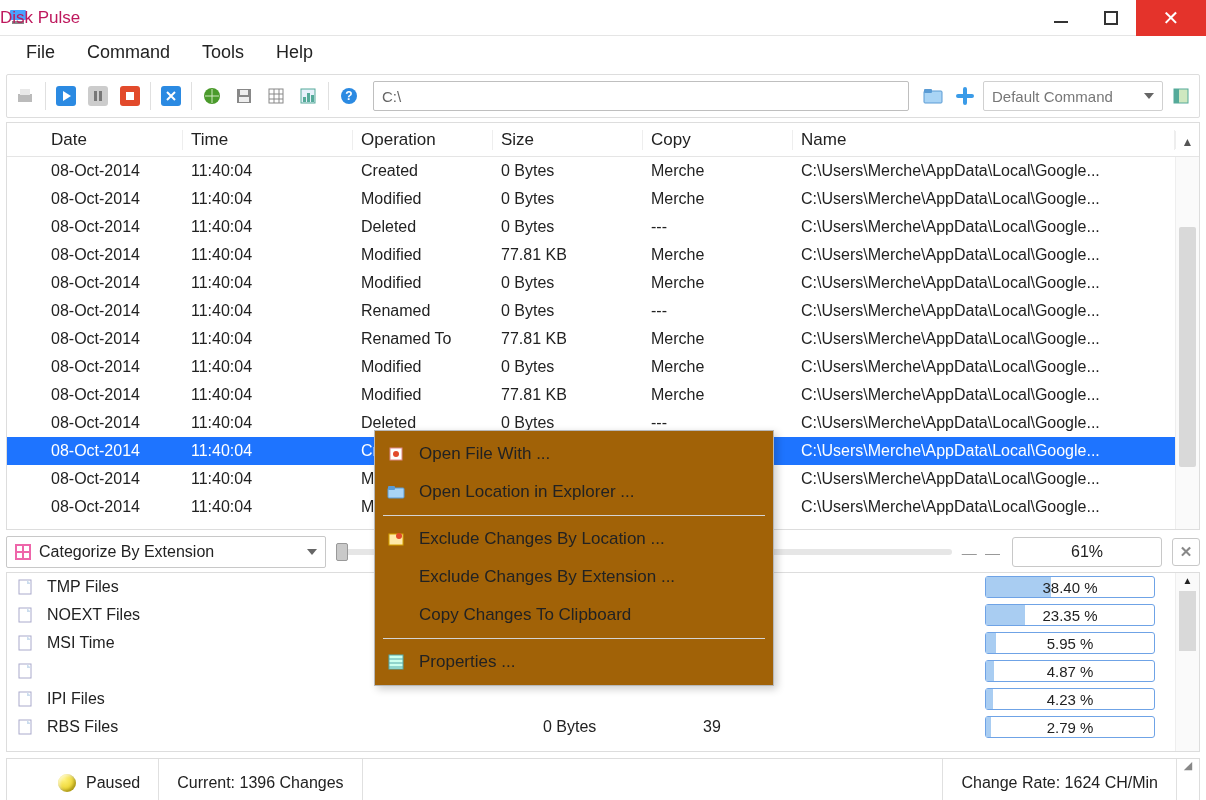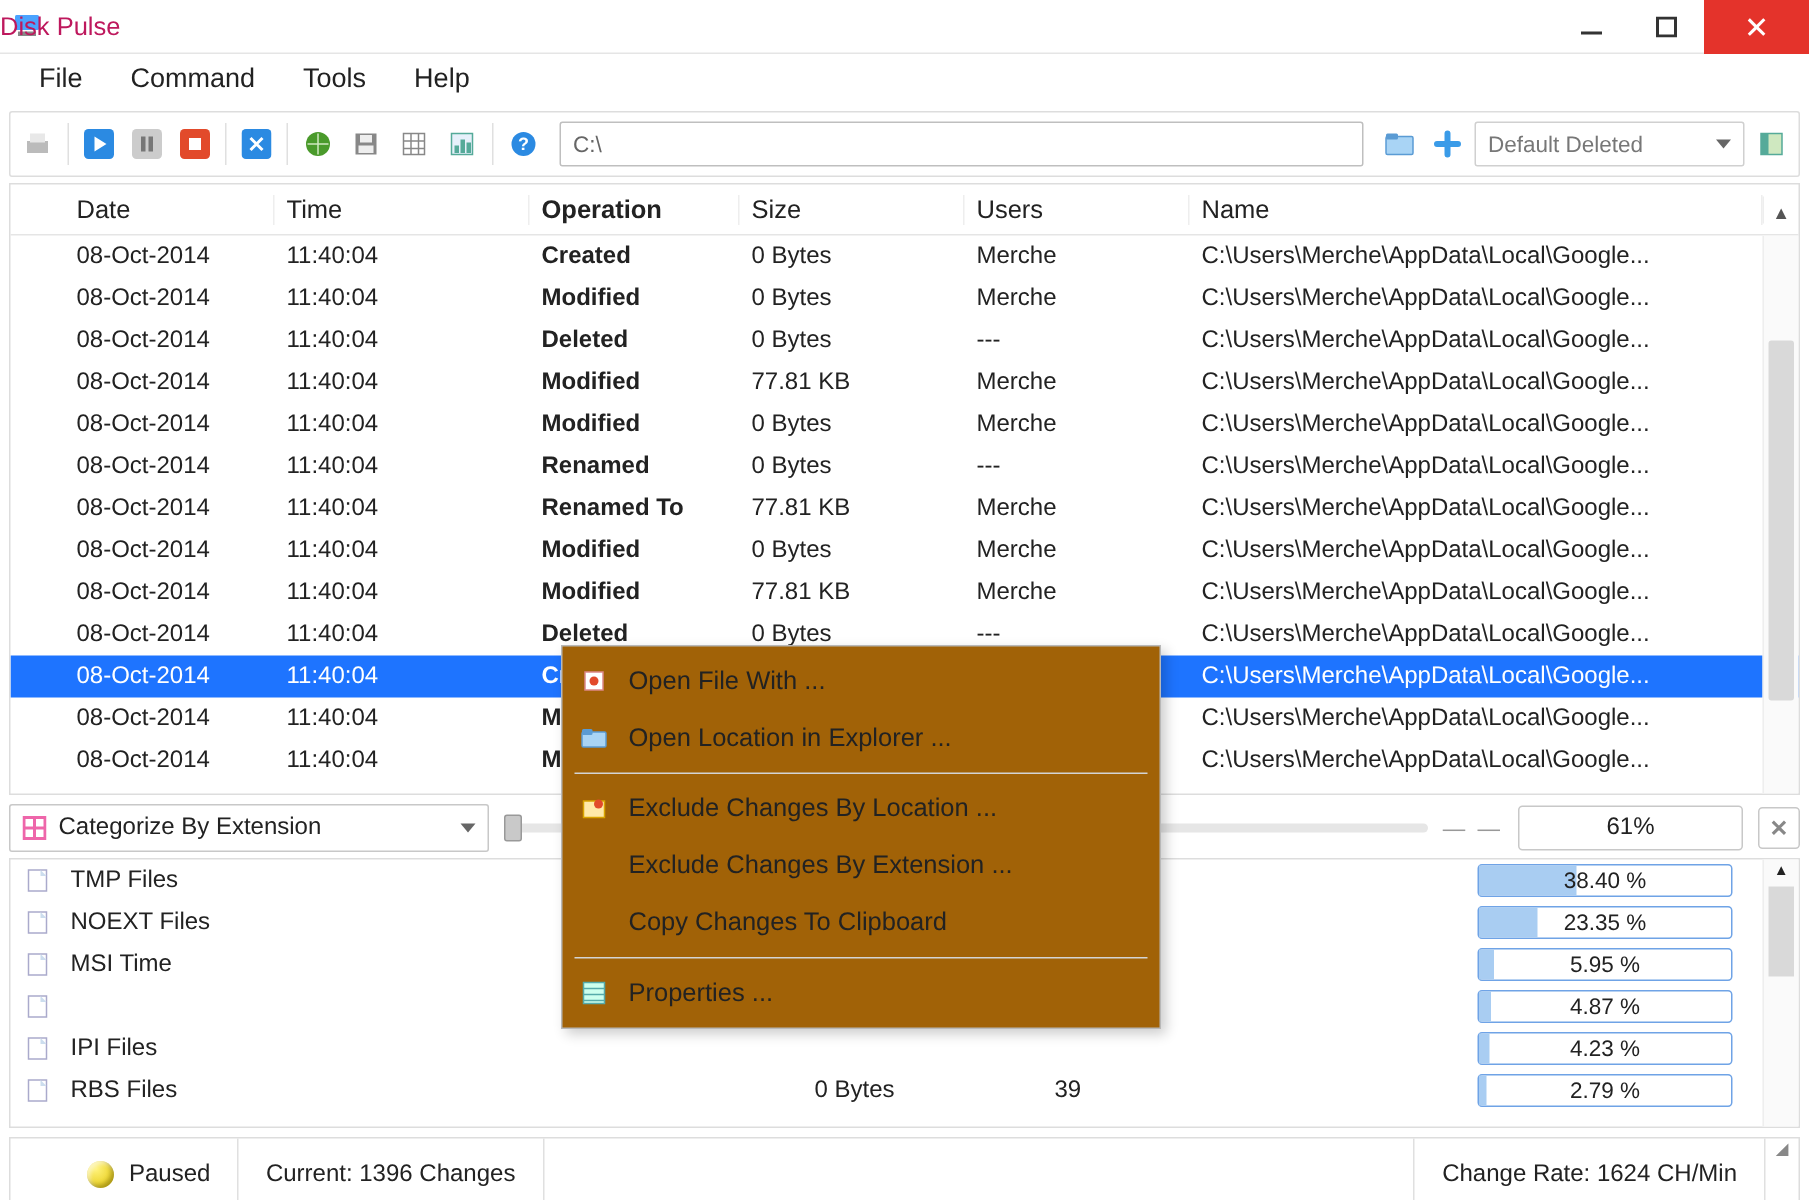--- a/index.html
+++ b/index.html
@@ -25,21 +25,21 @@
 .addr { flex: 1; height: 30px; border: 1px solid #bfbfbf; border-radius: 2px; padding: 0 8px; display: flex; align-items: center; color: #666; margin: 0 6px; }
 .profile-sel { width: 180px; height: 30px; border: 1px solid #d0d0d0; border-radius: 2px; display: flex; align-items: center; padding: 0 8px; color: #777; justify-content: space-between; }
 
 
 .grid-wrap { margin: 0 6px; border: 1px solid #ddd; }
 .grid-head { display: flex; height: 34px; align-items: center; border-bottom: 1px solid #e5e5e5; font-size: 17px; }
 .grid-head .gh { padding: 0 8px; border-right: 1px solid #eee; }
 .col-ic { width: 36px; }
 .col-date { width: 140px; }
 .col-time { width: 170px; }
-.col-op { width: 140px; font-weight: bold; }
+.col-op { width: 140px; }
 .col-size { width: 150px; }
 .col-owner { width: 150px; }
 .col-name { flex: 1; }
 .grid-sb { width: 24px; border-left: 1px solid #eee; display:flex; justify-content:center; padding-top:4px; font-size:12px; color:#555;}
 
 .grid-body { height: 372px; overflow: hidden; position: relative; }
 .row { display: flex; height: 28px; align-items: center; font-size: 16px; }
 .row.selected { background: #1e74ff; color: #fff; }
 .row .c { padding: 0 8px; white-space: nowrap; overflow: hidden; text-overflow: ellipsis; }
 .status-dot { width: 18px; height: 18px; border-radius: 50%; margin-left: 8px; box-shadow: inset -2px -2px 3px rgba(0,0,0,.25), inset 2px 2px 3px rgba(255,255,255,.6); }
@@ -201,39 +201,39 @@
         <rect x="1" y="3" width="18" height="12" rx="1" fill="#a9d4f5" stroke="#5a9bd4"></rect>
         <rect x="1" y="1" width="8" height="4" rx="1" fill="#5a9bd4"></rect>
       </svg>
     </div>
   <div class="tbtn">
       <svg width="20" height="20">
         <path d="M10 3 v14 M3 10 h14" stroke="#3a9be8" stroke-width="4" stroke-linecap="round"></path>
       </svg>
     </div>
   <div class="profile-sel">
-    <span>Default Deleted</span>
+    <span>Default Command</span>
       <span class="tri-down"></span>
   </div>
   <div class="tbtn">
       <svg width="18" height="18">
         <rect x="2" y="2" width="14" height="14" fill="#cfe8c0" stroke="#5a9"></rect>
         <rect x="2" y="2" width="5" height="14" fill="#5a9"></rect>
       </svg>
     </div>
 </div>
 
 <div class="grid-wrap">
   <div class="grid-head">
     <div class="gh col-ic"></div>
     <div class="gh col-date">Date</div>
     <div class="gh col-time">Time</div>
     <div class="gh col-op">Operation</div>
     <div class="gh col-size">Size</div>
-    <div class="gh col-owner">Users</div>
+    <div class="gh col-owner">Copy</div>
     <div class="gh col-name">Name</div>
     <div class="grid-sb">▲</div>
   </div>
   <div class="grid-body" id="grid-body">
     <div class="grid-scroll">
         <div class="thumb"></div>
       </div>
   <div class="row">
         <div class="c col-ic"><span class="status-dot dot-green"></span></div>
         <div class="c col-date">08-Oct-2014</div>

